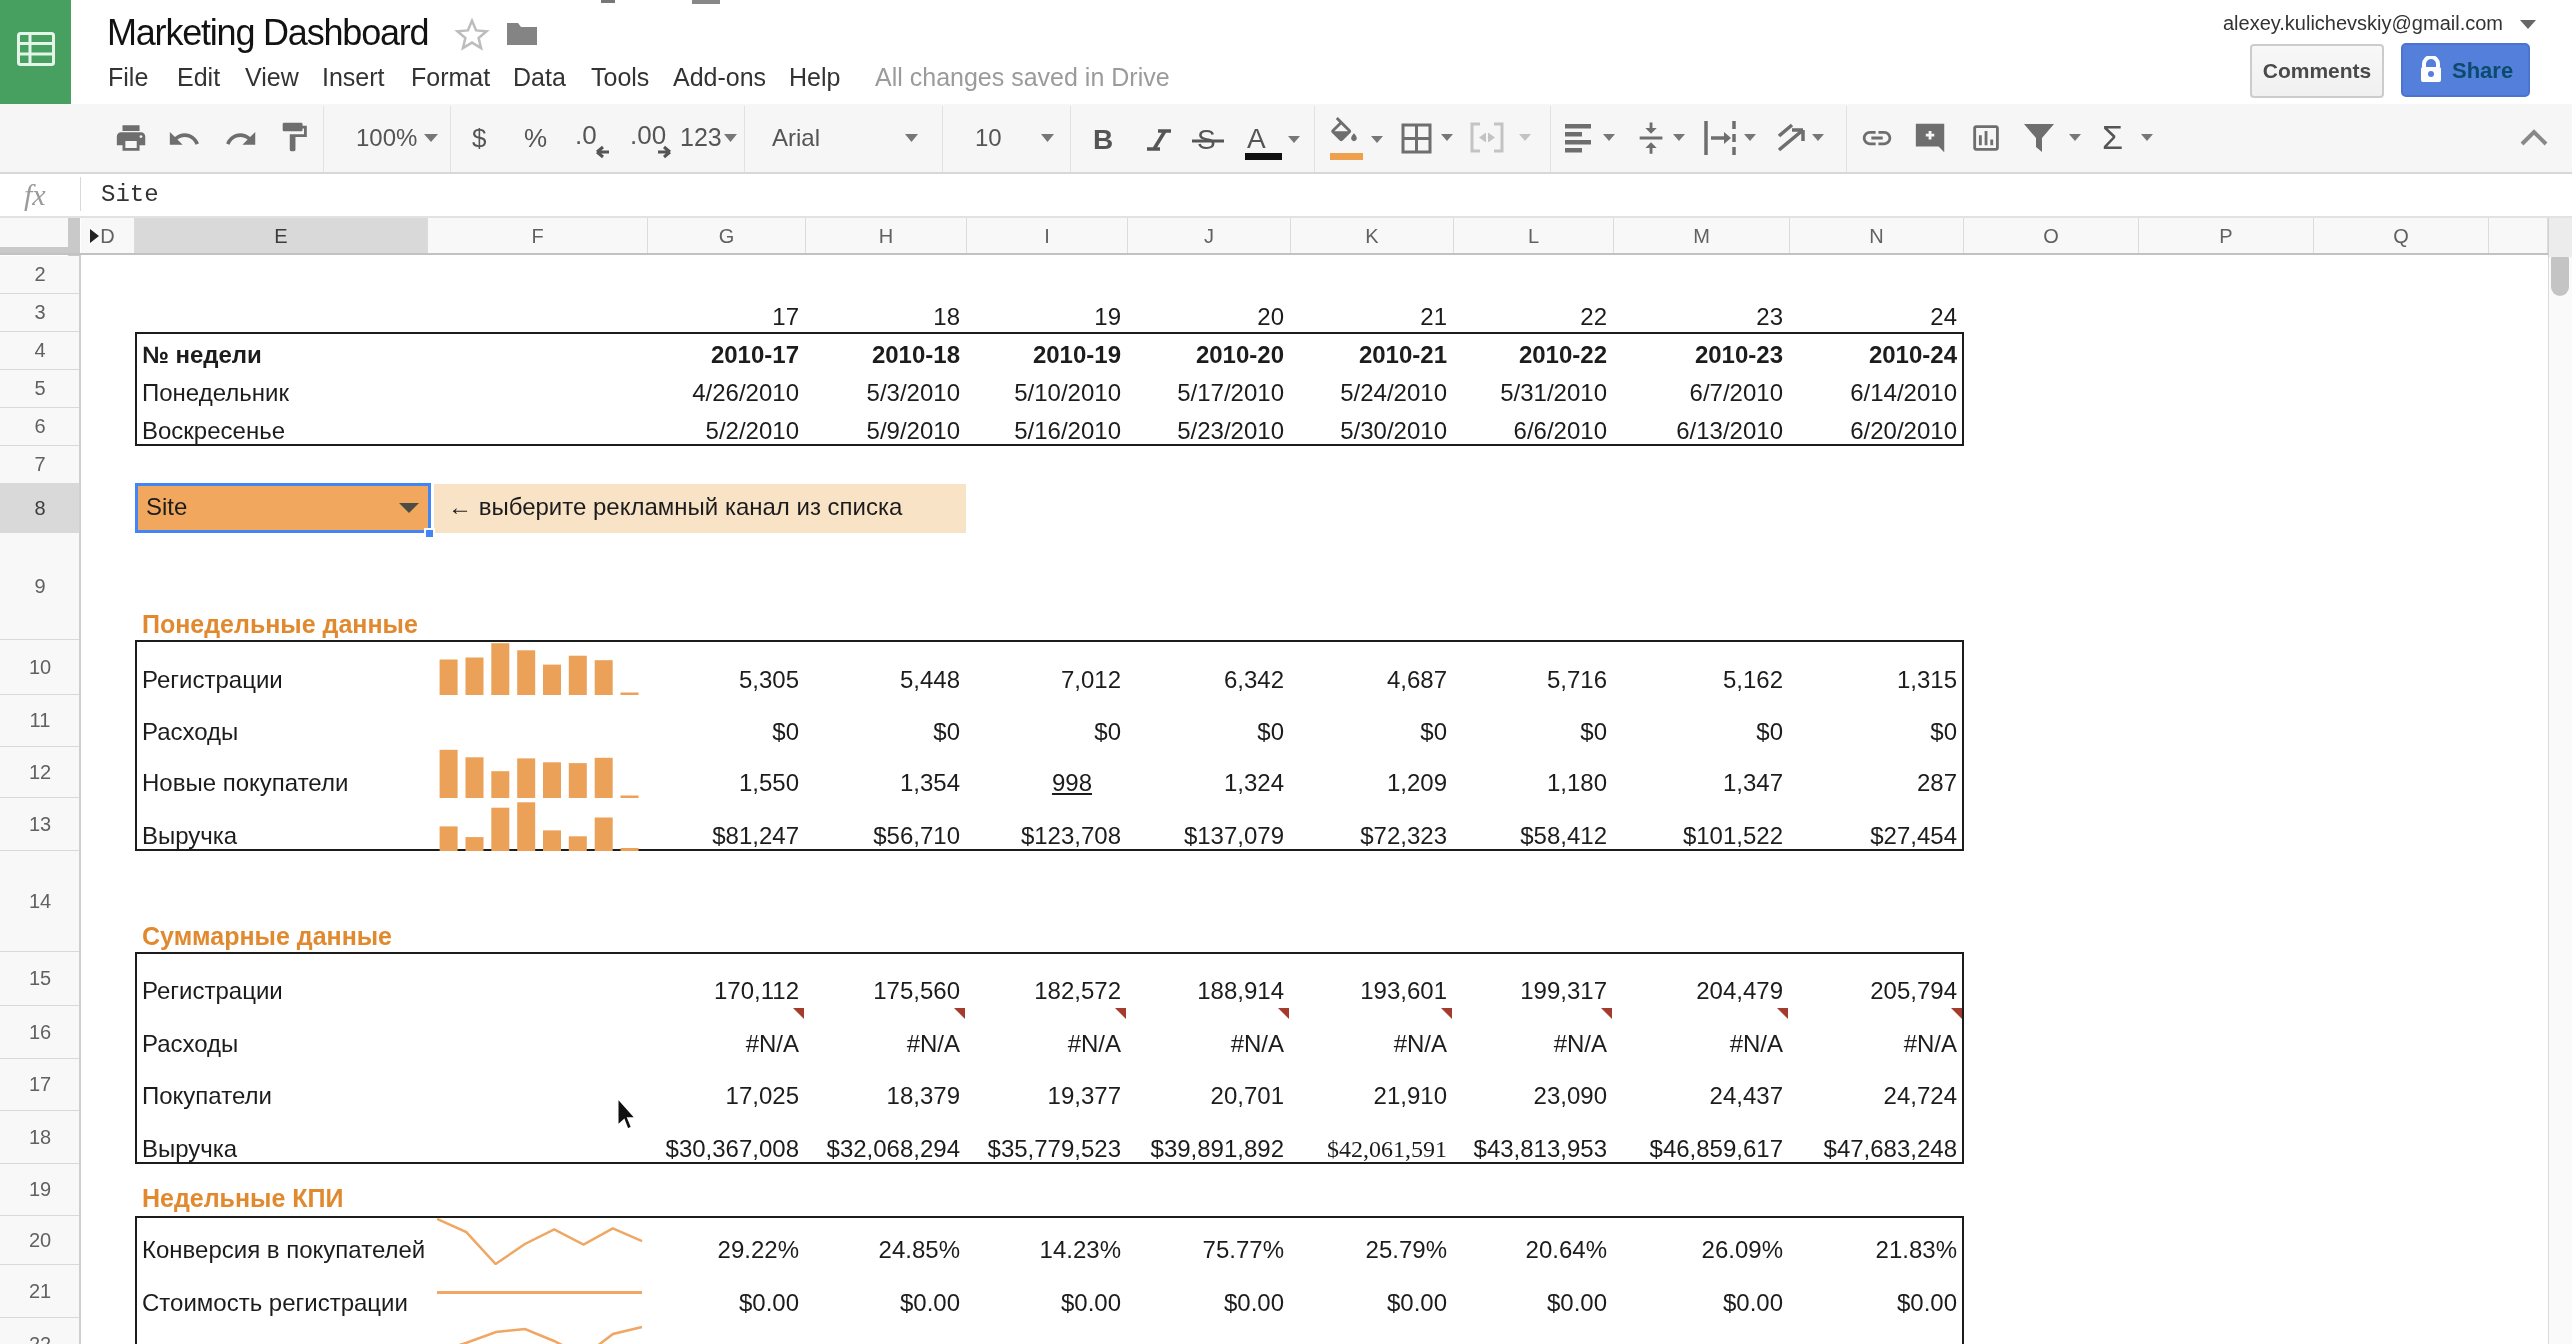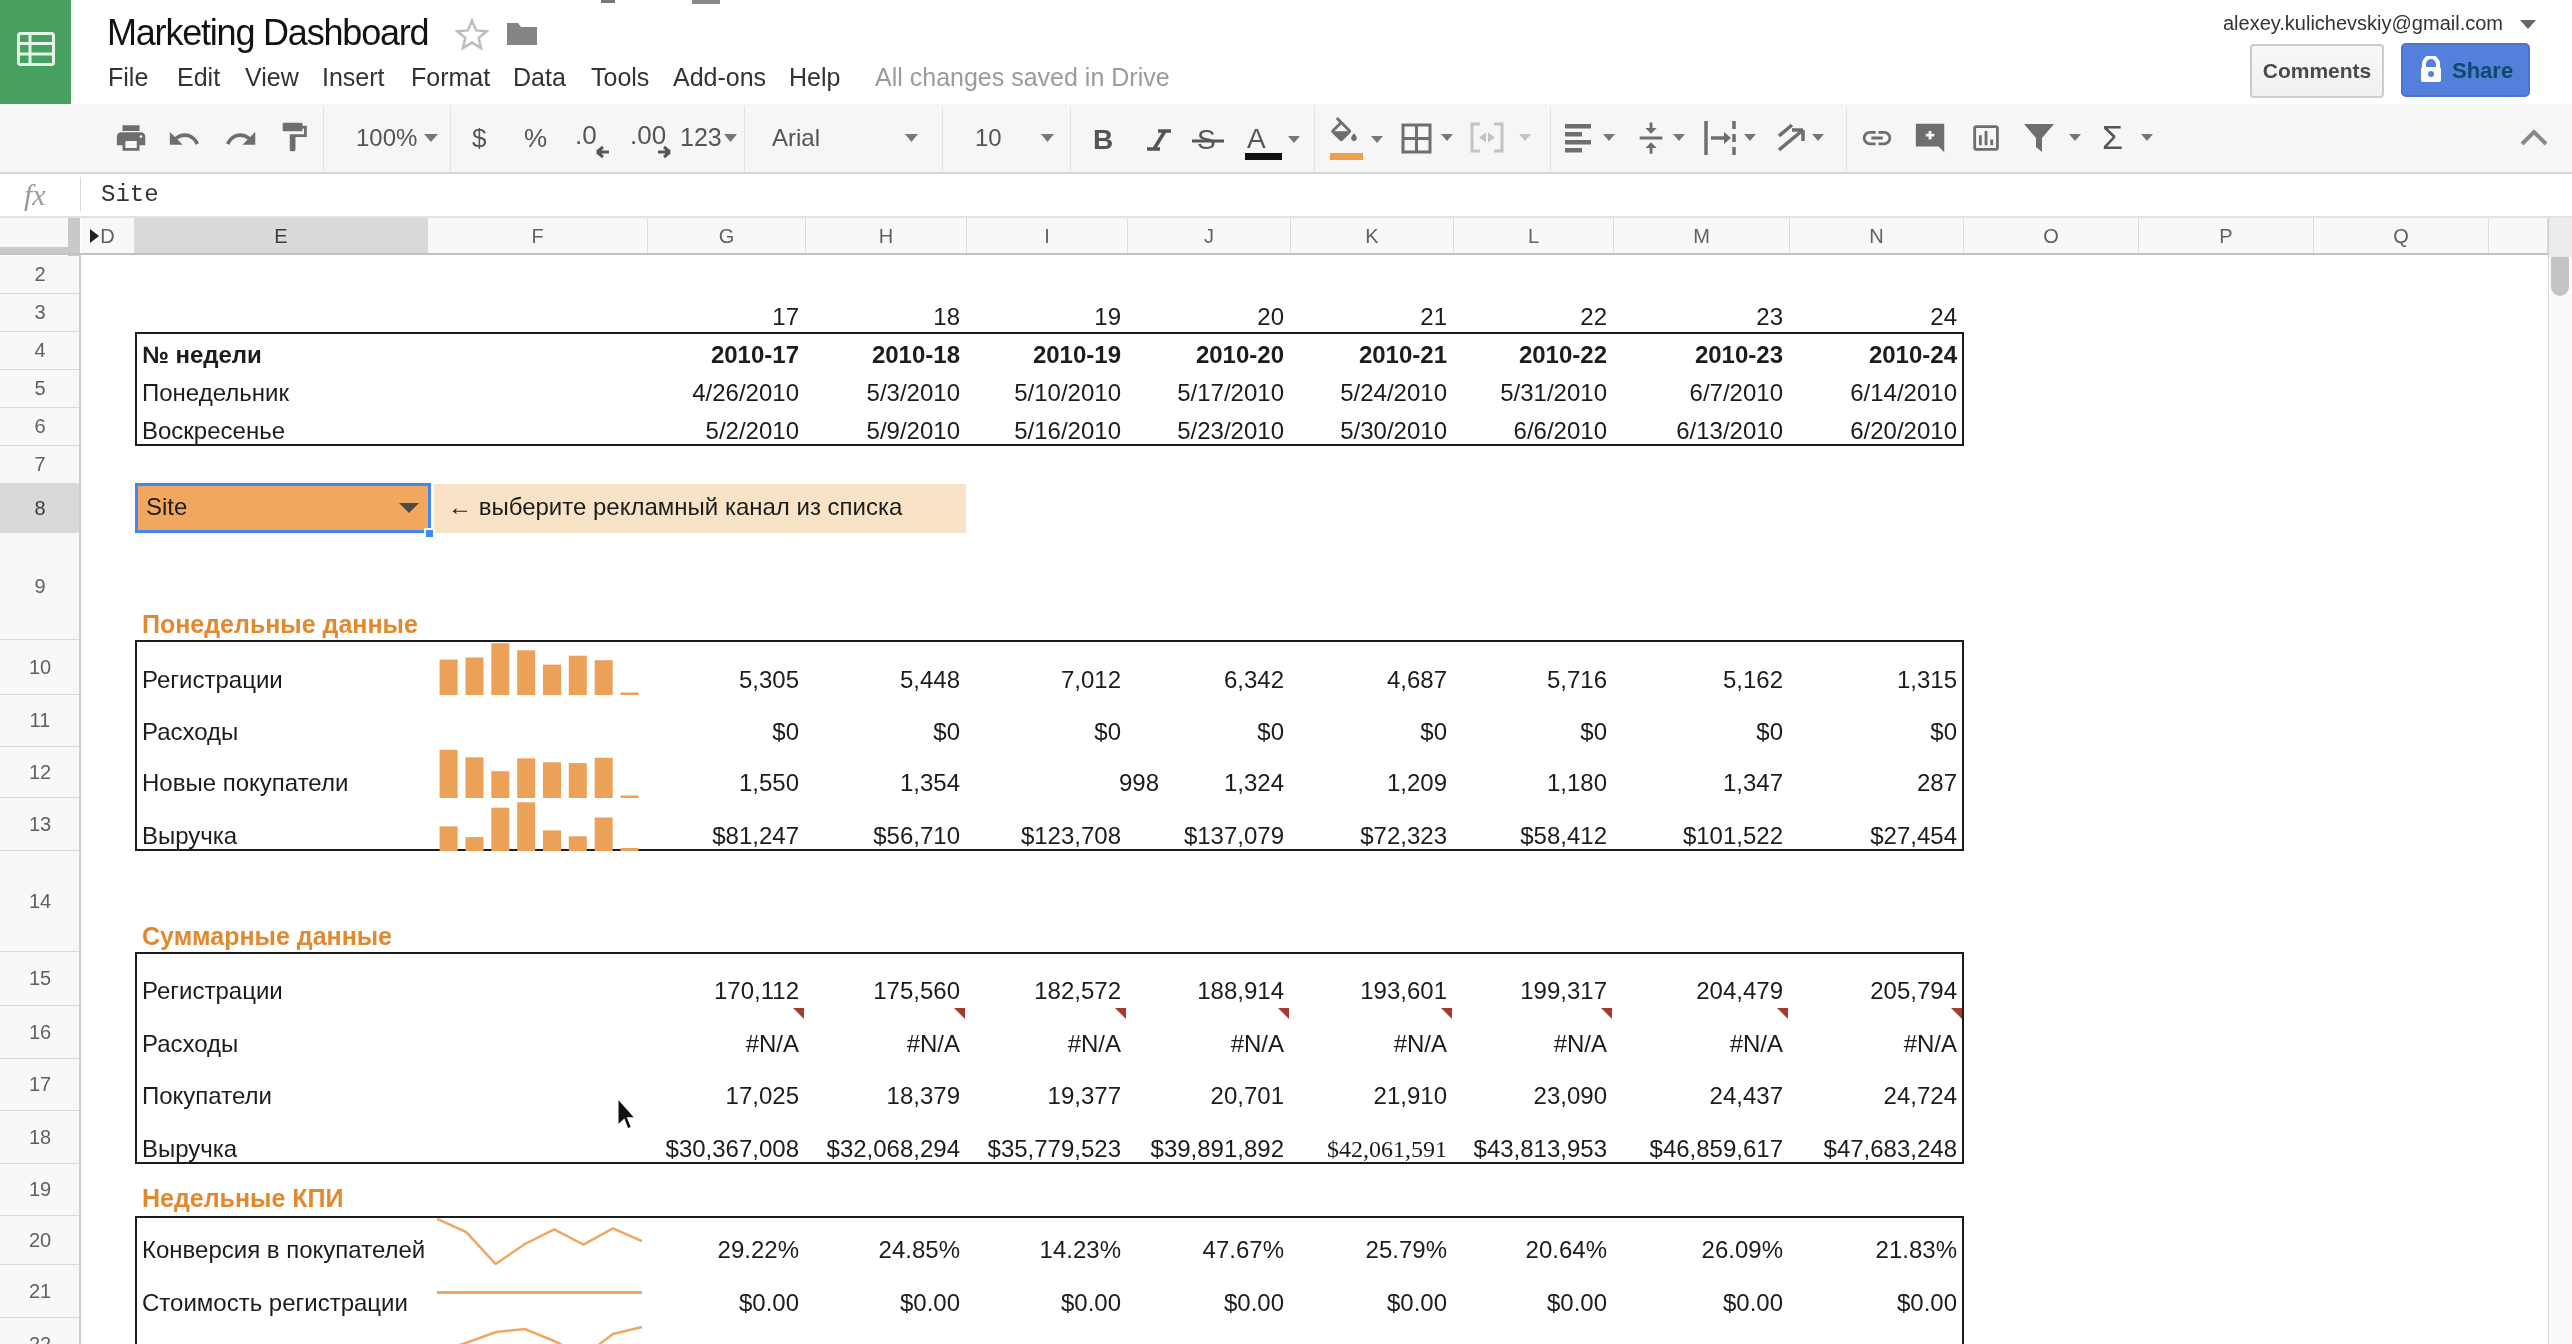--- a/index.html
+++ b/index.html
@@ -269,21 +269,21 @@
 <div class="cell rt" style="left:813px;top:695px;width:147px;height:49px;">$0</div>
 <div class="cell rt" style="left:974px;top:695px;width:147px;height:49px;">$0</div>
 <div class="cell rt" style="left:1135px;top:695px;width:149px;height:49px;">$0</div>
 <div class="cell rt" style="left:1298px;top:695px;width:149px;height:49px;">$0</div>
 <div class="cell rt" style="left:1461px;top:695px;width:146px;height:49px;">$0</div>
 <div class="cell rt" style="left:1621px;top:695px;width:162px;height:49px;">$0</div>
 <div class="cell rt" style="left:1797px;top:695px;width:160px;height:49px;">$0</div>
 <div class="cell" style="left:142px;top:747px;width:279px;height:48px;">Новые покупатели</div>
 <div class="cell rt" style="left:655px;top:747px;width:144px;height:48px;">1,550</div>
 <div class="cell rt" style="left:813px;top:747px;width:147px;height:48px;">1,354</div>
-<div class="cell rt" style="left:1012px;top:747px;width:147px;height:48px;">998</div>
+<div class="cell rt" style="left:945px;top:747px;width:147px;height:48px;text-decoration:underline;">998</div>
 <div class="cell rt" style="left:1135px;top:747px;width:149px;height:48px;">1,324</div>
 <div class="cell rt" style="left:1298px;top:747px;width:149px;height:48px;">1,209</div>
 <div class="cell rt" style="left:1461px;top:747px;width:146px;height:48px;">1,180</div>
 <div class="cell rt" style="left:1621px;top:747px;width:162px;height:48px;">1,347</div>
 <div class="cell rt" style="left:1797px;top:747px;width:160px;height:48px;">287</div>
 <div class="cell" style="left:142px;top:798px;width:279px;height:50px;">Выручка</div>
 <div class="cell rt" style="left:655px;top:798px;width:144px;height:50px;">$81,247</div>
 <div class="cell rt" style="left:813px;top:798px;width:147px;height:50px;">$56,710</div>
 <div class="cell rt" style="left:974px;top:798px;width:147px;height:50px;">$123,708</div>
 <div class="cell rt" style="left:1135px;top:798px;width:149px;height:50px;">$137,079</div>
@@ -348,21 +348,21 @@
 <svg class="abs" style="left:1777px;top:1008px" width="11" height="11" viewBox="0 0 11 11">
       <path d="M0 0 L11 0 L11 11 Z" fill="#a43b2d"></path>
     </svg>
 <svg class="abs" style="left:1951px;top:1008px" width="11" height="11" viewBox="0 0 11 11">
       <path d="M0 0 L11 0 L11 11 Z" fill="#a43b2d"></path>
     </svg>
 <div class="cell" style="left:142px;top:1216px;width:279px;height:46px;">Конверсия в покупателей</div>
 <div class="cell rt" style="left:655px;top:1216px;width:144px;height:46px;">29.22%</div>
 <div class="cell rt" style="left:813px;top:1216px;width:147px;height:46px;">24.85%</div>
 <div class="cell rt" style="left:974px;top:1216px;width:147px;height:46px;">14.23%</div>
-<div class="cell rt" style="left:1135px;top:1216px;width:149px;height:46px;">47.67%</div>
+<div class="cell rt" style="left:1135px;top:1216px;width:149px;height:46px;">75.77%</div>
 <div class="cell rt" style="left:1298px;top:1216px;width:149px;height:46px;">25.79%</div>
 <div class="cell rt" style="left:1461px;top:1216px;width:146px;height:46px;">20.64%</div>
 <div class="cell rt" style="left:1621px;top:1216px;width:162px;height:46px;">26.09%</div>
 <div class="cell rt" style="left:1797px;top:1216px;width:160px;height:46px;">21.83%</div>
 <div class="cell" style="left:142px;top:1265px;width:279px;height:50px;">Стоимость регистрации</div>
 <div class="cell rt" style="left:655px;top:1265px;width:144px;height:50px;">$0.00</div>
 <div class="cell rt" style="left:813px;top:1265px;width:147px;height:50px;">$0.00</div>
 <div class="cell rt" style="left:974px;top:1265px;width:147px;height:50px;">$0.00</div>
 <div class="cell rt" style="left:1135px;top:1265px;width:149px;height:50px;">$0.00</div>
 <div class="cell rt" style="left:1298px;top:1265px;width:149px;height:50px;">$0.00</div>

